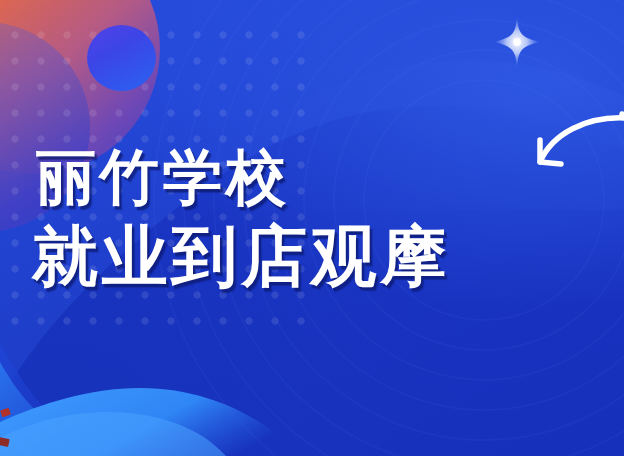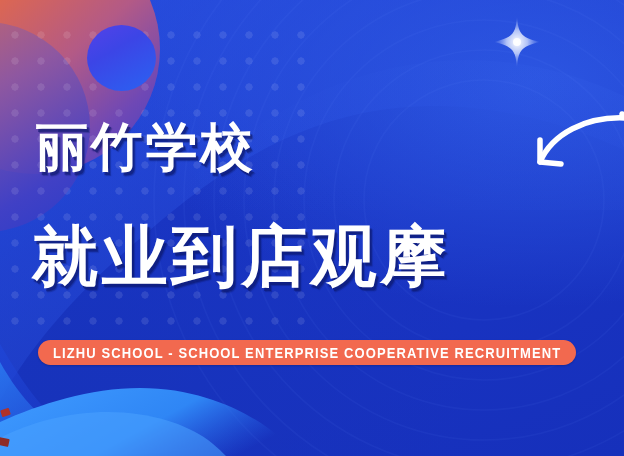--- a/index.html
+++ b/index.html
@@ -157,22 +157,22 @@
     letter-spacing: 0.055em;
     white-space: nowrap;
     line-height: 1;
     font-family: "DejaVu Sans", "Liberation Sans", sans-serif;
     text-shadow:
       2px 3px 0 rgba(12,24,110,.55),
       3px 4px 1px rgba(10,20,95,.35);
   }
   .headline-1 {
     left: 36px;
-    top: 121px;
-    font-size: 52px;
+    top: 147px;
+    font-size: 60px;
   }
   .headline-2 {
     left: 32px;
     top: 224px;
     font-size: 66px;
   }
 
   .subtitle-pill {
     position: absolute;
     left: 38px;
@@ -289,18 +289,15 @@
 
   <div class="speck"></div>
   <div class="speck-2"></div>
 
   <div class="content">
 
     <div class="headline-1">丽竹学校</div>
 
     <div class="headline-2">就业到店观摩</div>
 
-    <div class="subtitle-pill">
-      <span class="subtitle-text">LIZHU SCHOOL - SCHOOL ENTERPRISE COOPERATIVE RECRUITMENT</span>
-    </div>
 
   </div>
 </div>
 
 </body></html>

